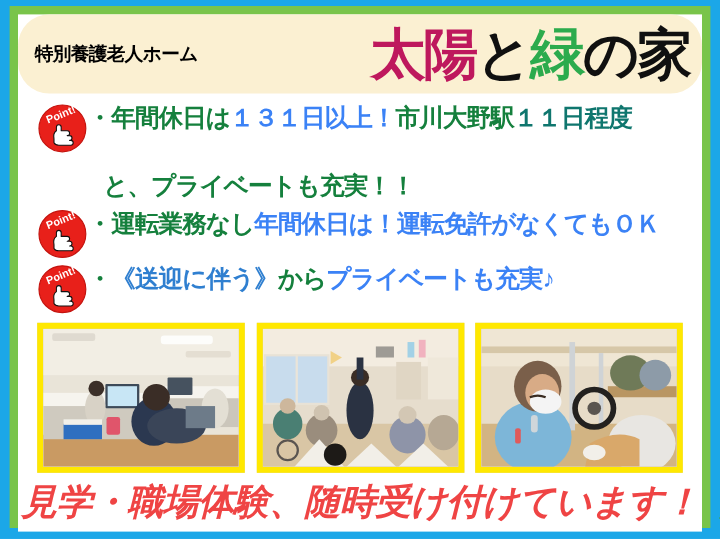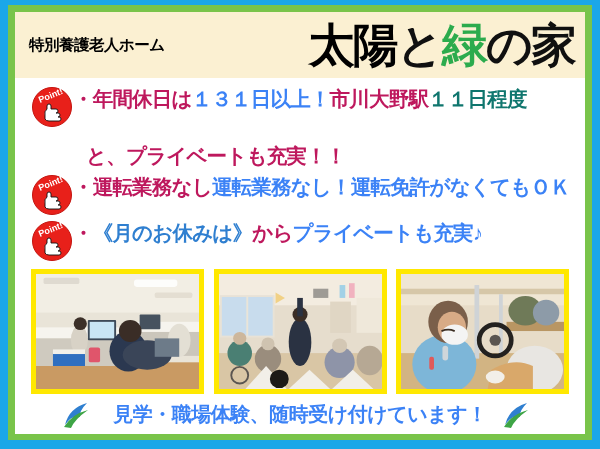--- a/index.html
+++ b/index.html
@@ -26,35 +26,36 @@
   }
 
   
   .header{
     background:#fbf0d2;
     height:66px;flex:0 0 66px;
     display:flex;align-items:center;
     padding:0 4px 0 14px;
     box-sizing:border-box;
     position:relative;
+    border-radius:26px;
   }
   .org-type{
     font-size:15.5px;font-weight:bold;color:#000;
     letter-spacing:-0.5px;white-space:nowrap;
     flex:0 0 auto;
   }
   .home-name{
     flex:1 1 auto;
     text-align:right;
     white-space:nowrap;
     font-size:46px;line-height:46px;
     font-weight:bold;letter-spacing:-2px;
     padding-right:6px;
   }
-  .home-name .c-red{color:#000000;margin-left:28px;}
+  .home-name .c-red{color:#be185d;margin-left:28px;}
   .home-name .c-blk{color:#101010;}
   .home-name .c-grn{color:#2cab4d;}
 
   
   .points{
     flex:0 0 auto;
     padding:5px 0 0 0;
     background:#fff;
   }
   .point-row{
@@ -75,21 +76,21 @@
     letter-spacing:-0.8px;
     color:#101010;
     white-space:nowrap;
     padding-top:1px;
   }
   .point-text .ln{display:block;}
   .point-text .ln.indent{padding-left:13px;margin-top:28px;}
   .t-red{color:#3b82f6;}
   .t-blue{color:#0f766e;}
   .t-blue2{color:#2f7fd0;}
-  .t-blk{color:#be185d;}
+  .t-blk{color:#15803d;}
 
   
   .photos{
     flex:0 0 auto;
     display:flex;
     justify-content:space-between;
     padding:6px 16px 4px 16px;
     box-sizing:border-box;
   }
   .photo{
@@ -105,24 +106,25 @@
   .footer{
     flex:1 1 auto;
     display:flex;align-items:center;justify-content:center;
     gap:14px;
     background:#fff;
     padding-bottom:4px;
   }
   .leaf{flex:0 0 38px;width:38px;height:32px;}
   .leaf svg{display:block;width:38px;height:32px;}
   .footer-text{
-    font-size:20px;font-weight:bold;
-    color:#3b82f6;
+    font-size:30px;font-weight:bold;
+    color:#ef4444;
     letter-spacing:-0.5px;
     white-space:nowrap;
+    font-style:italic;
   }
 </style>
 </head>
 <body>
 
 <div class="outer-frame">
   <div class="green-frame">
     <div class="inner-white">
 
       <div class="header">
@@ -163,40 +165,40 @@
               <circle cx="21" cy="21" r="19.5" fill="none" stroke="#c4140f" stroke-width="1"></circle>
               <text x="9" y="17" font-family="Liberation Sans, sans-serif" font-size="9" font-weight="bold" fill="#ffffff" transform="rotate(-22 9 17)">Point!</text>
               <g transform="translate(11,17)">
                 <path d="M3 13 q-1 -5 2 -7 l0 -3 q0 -2 2 -2 q2 0 2 2 l0 3 l5 0 q2 0 2 2 q0 2 -2 2
                          l2 0 q2 0 2 2 q0 2 -2 2 l1 0 q2 0 2 2 q0 2 -2 2 l-10 0 q-3 0 -4 -2 z" fill="#ffffff" stroke="#111111" stroke-width="0.9" stroke-linejoin="round"></path>
               </g>
             </svg>
           </div>
           <div class="point-text">
             <span class="ln">
-              <span class="t-blk">・運転業務なし</span><span class="t-red">運転業務なし！運転免許がなくてもＯＫ</span>
+              <span class="t-blk">・運転業務なし</span><span class="t-red">年間休日は！運転免許がなくてもＯＫ</span>
             </span>
           </div>
         </div>
 
         <div class="point-row">
           <div class="badge">
             <svg viewBox="0 0 42 42" aria-hidden="true">
               <circle cx="21" cy="21" r="19.5" fill="#e8201a"></circle>
               <circle cx="21" cy="21" r="19.5" fill="none" stroke="#c4140f" stroke-width="1"></circle>
               <text x="9" y="17" font-family="Liberation Sans, sans-serif" font-size="9" font-weight="bold" fill="#ffffff" transform="rotate(-22 9 17)">Point!</text>
               <g transform="translate(11,17)">
                 <path d="M3 13 q-1 -5 2 -7 l0 -3 q0 -2 2 -2 q2 0 2 2 l0 3 l5 0 q2 0 2 2 q0 2 -2 2
                          l2 0 q2 0 2 2 q0 2 -2 2 l1 0 q2 0 2 2 q0 2 -2 2 l-10 0 q-3 0 -4 -2 z" fill="#ffffff" stroke="#111111" stroke-width="0.9" stroke-linejoin="round"></path>
               </g>
             </svg>
           </div>
           <div class="point-text">
             <span class="ln">
-              <span class="t-blk">・</span><span class="t-blue2">《月のお休みは》</span><span class="t-blk">から</span><span class="t-red">プライベートも充実♪</span>
+              <span class="t-blk">・</span><span class="t-blue2">《送迎に伴う》</span><span class="t-blk">から</span><span class="t-red">プライベートも充実♪</span>
             </span>
           </div>
         </div>
 
       </div>
 
       <div class="photos">
 
         <div class="photo">
           <svg viewBox="0 0 173 125" preserveAspectRatio="none" aria-hidden="true">

